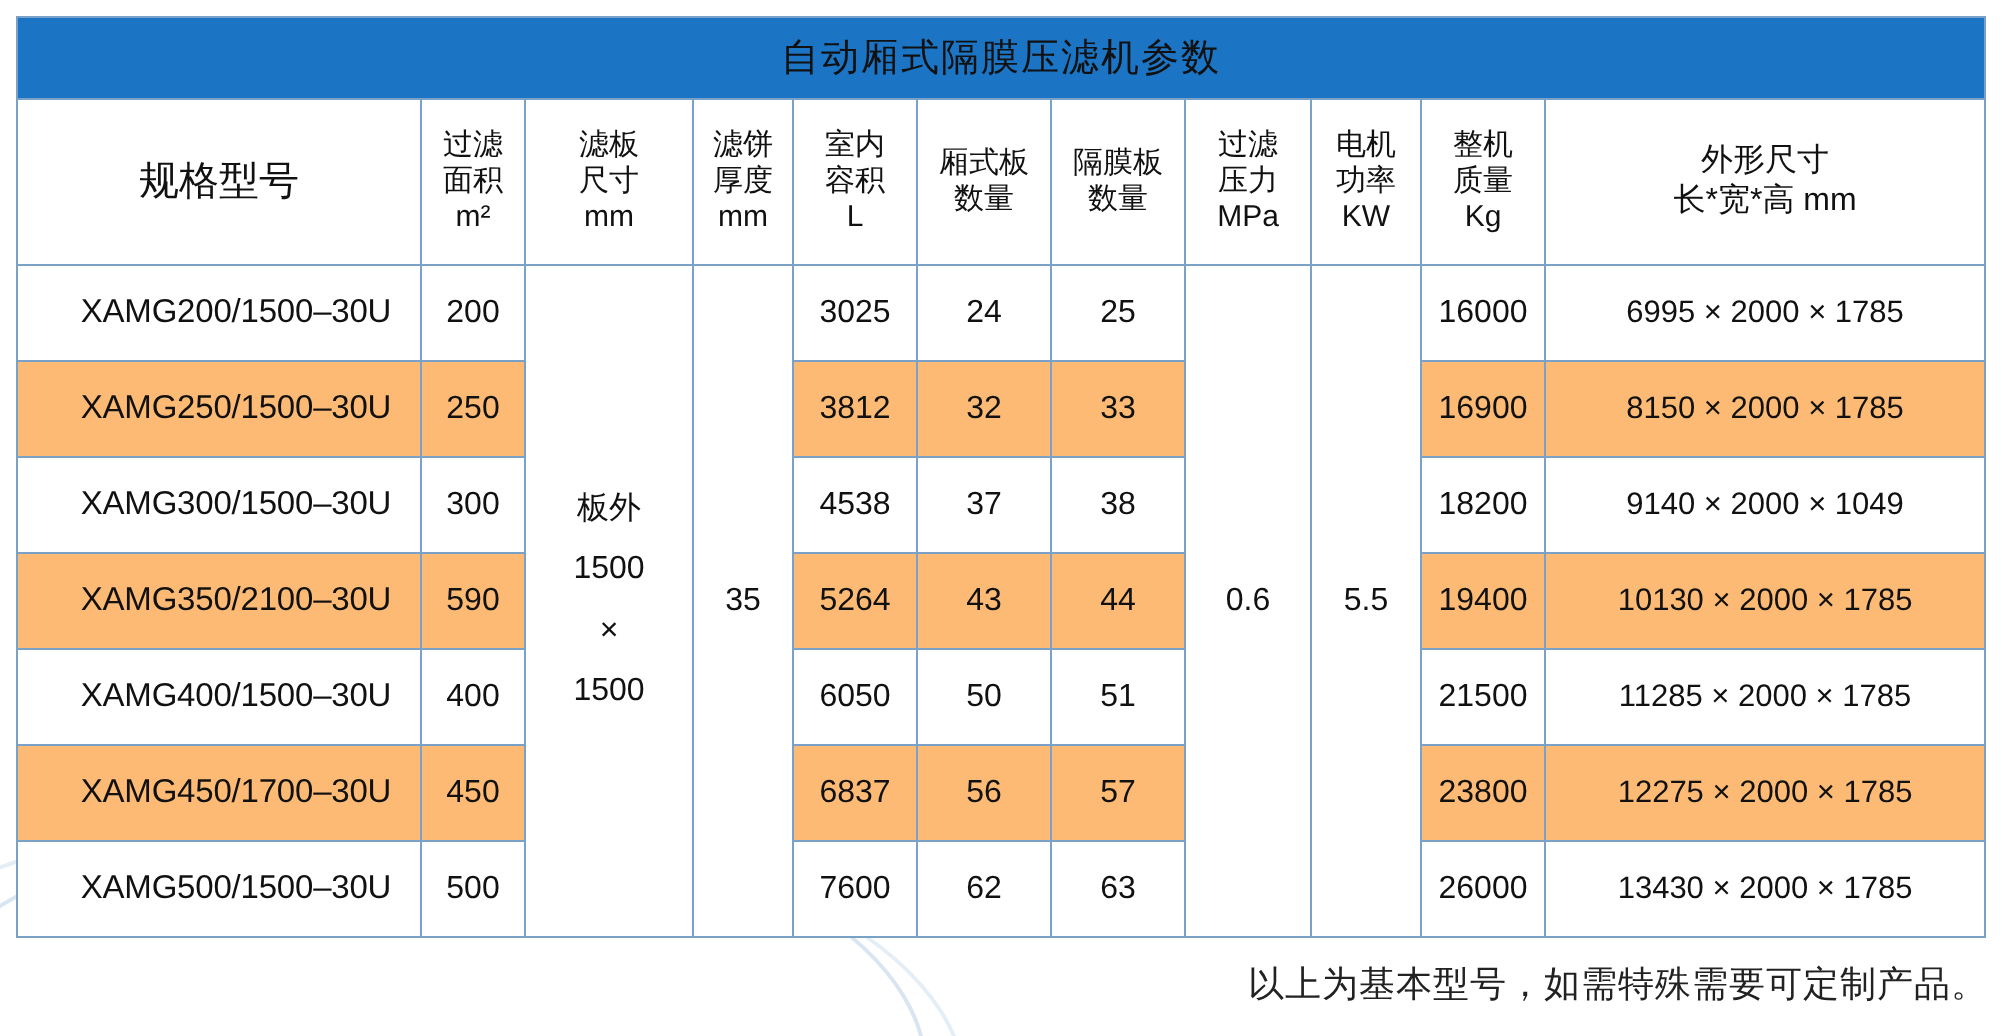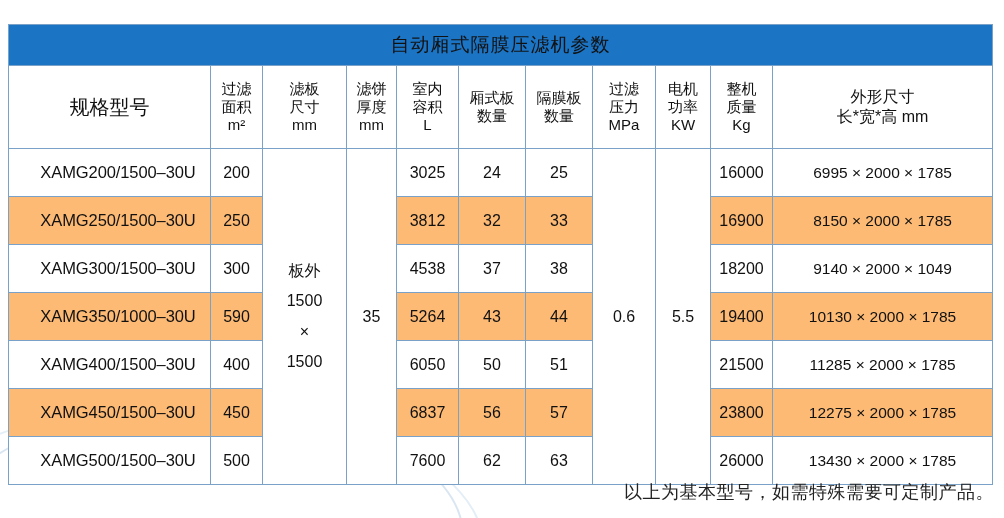--- a/index.html
+++ b/index.html
@@ -40,21 +40,20 @@
     position: absolute;
     left: 8px;
     top: 8px;
     width: 984px;
   }
   table.spec {
     border-collapse: collapse;
     width: 984px;
     table-layout: fixed;
     border: 1px solid #4a79ab;
-    margin-top: 16px;
   }
   table.spec td, table.spec th {
     border: 1px solid #7aa2c8;
     text-align: center;
     vertical-align: middle;
     color: #111;
     font-weight: normal;
   }
   .title-row td {
     background: #1b74c4;
@@ -218,41 +217,41 @@
         <td class="model plain">XAMG300/1500–30U</td>
         <td class="plain">300</td>
         <td class="plain">4538</td>
         <td class="plain">37</td>
         <td class="plain">38</td>
         <td class="plain">18200</td>
         <td class="dims plain">9140 × 2000 × 1049</td>
       </tr>
 
       <tr class="body-row">
-        <td class="model shade">XAMG350/1000–30U</td>
+        <td class="model shade">XAMG350/2100–30U</td>
         <td class="shade">590</td>
         <td class="shade">5264</td>
         <td class="shade">43</td>
         <td class="shade">44</td>
         <td class="shade">19400</td>
         <td class="dims shade">10130 × 2000 × 1785</td>
       </tr>
 
       <tr class="body-row">
         <td class="model plain">XAMG400/1500–30U</td>
         <td class="plain">400</td>
         <td class="plain">6050</td>
         <td class="plain">50</td>
         <td class="plain">51</td>
         <td class="plain">21500</td>
         <td class="dims plain">11285 × 2000 × 1785</td>
       </tr>
 
       <tr class="body-row">
-        <td class="model shade">XAMG450/1500–30U</td>
+        <td class="model shade">XAMG450/1700–30U</td>
         <td class="shade">450</td>
         <td class="shade">6837</td>
         <td class="shade">56</td>
         <td class="shade">57</td>
         <td class="shade">23800</td>
         <td class="dims shade">12275 × 2000 × 1785</td>
       </tr>
 
       <tr class="body-row">
         <td class="model plain">XAMG500/1500–30U</td>

